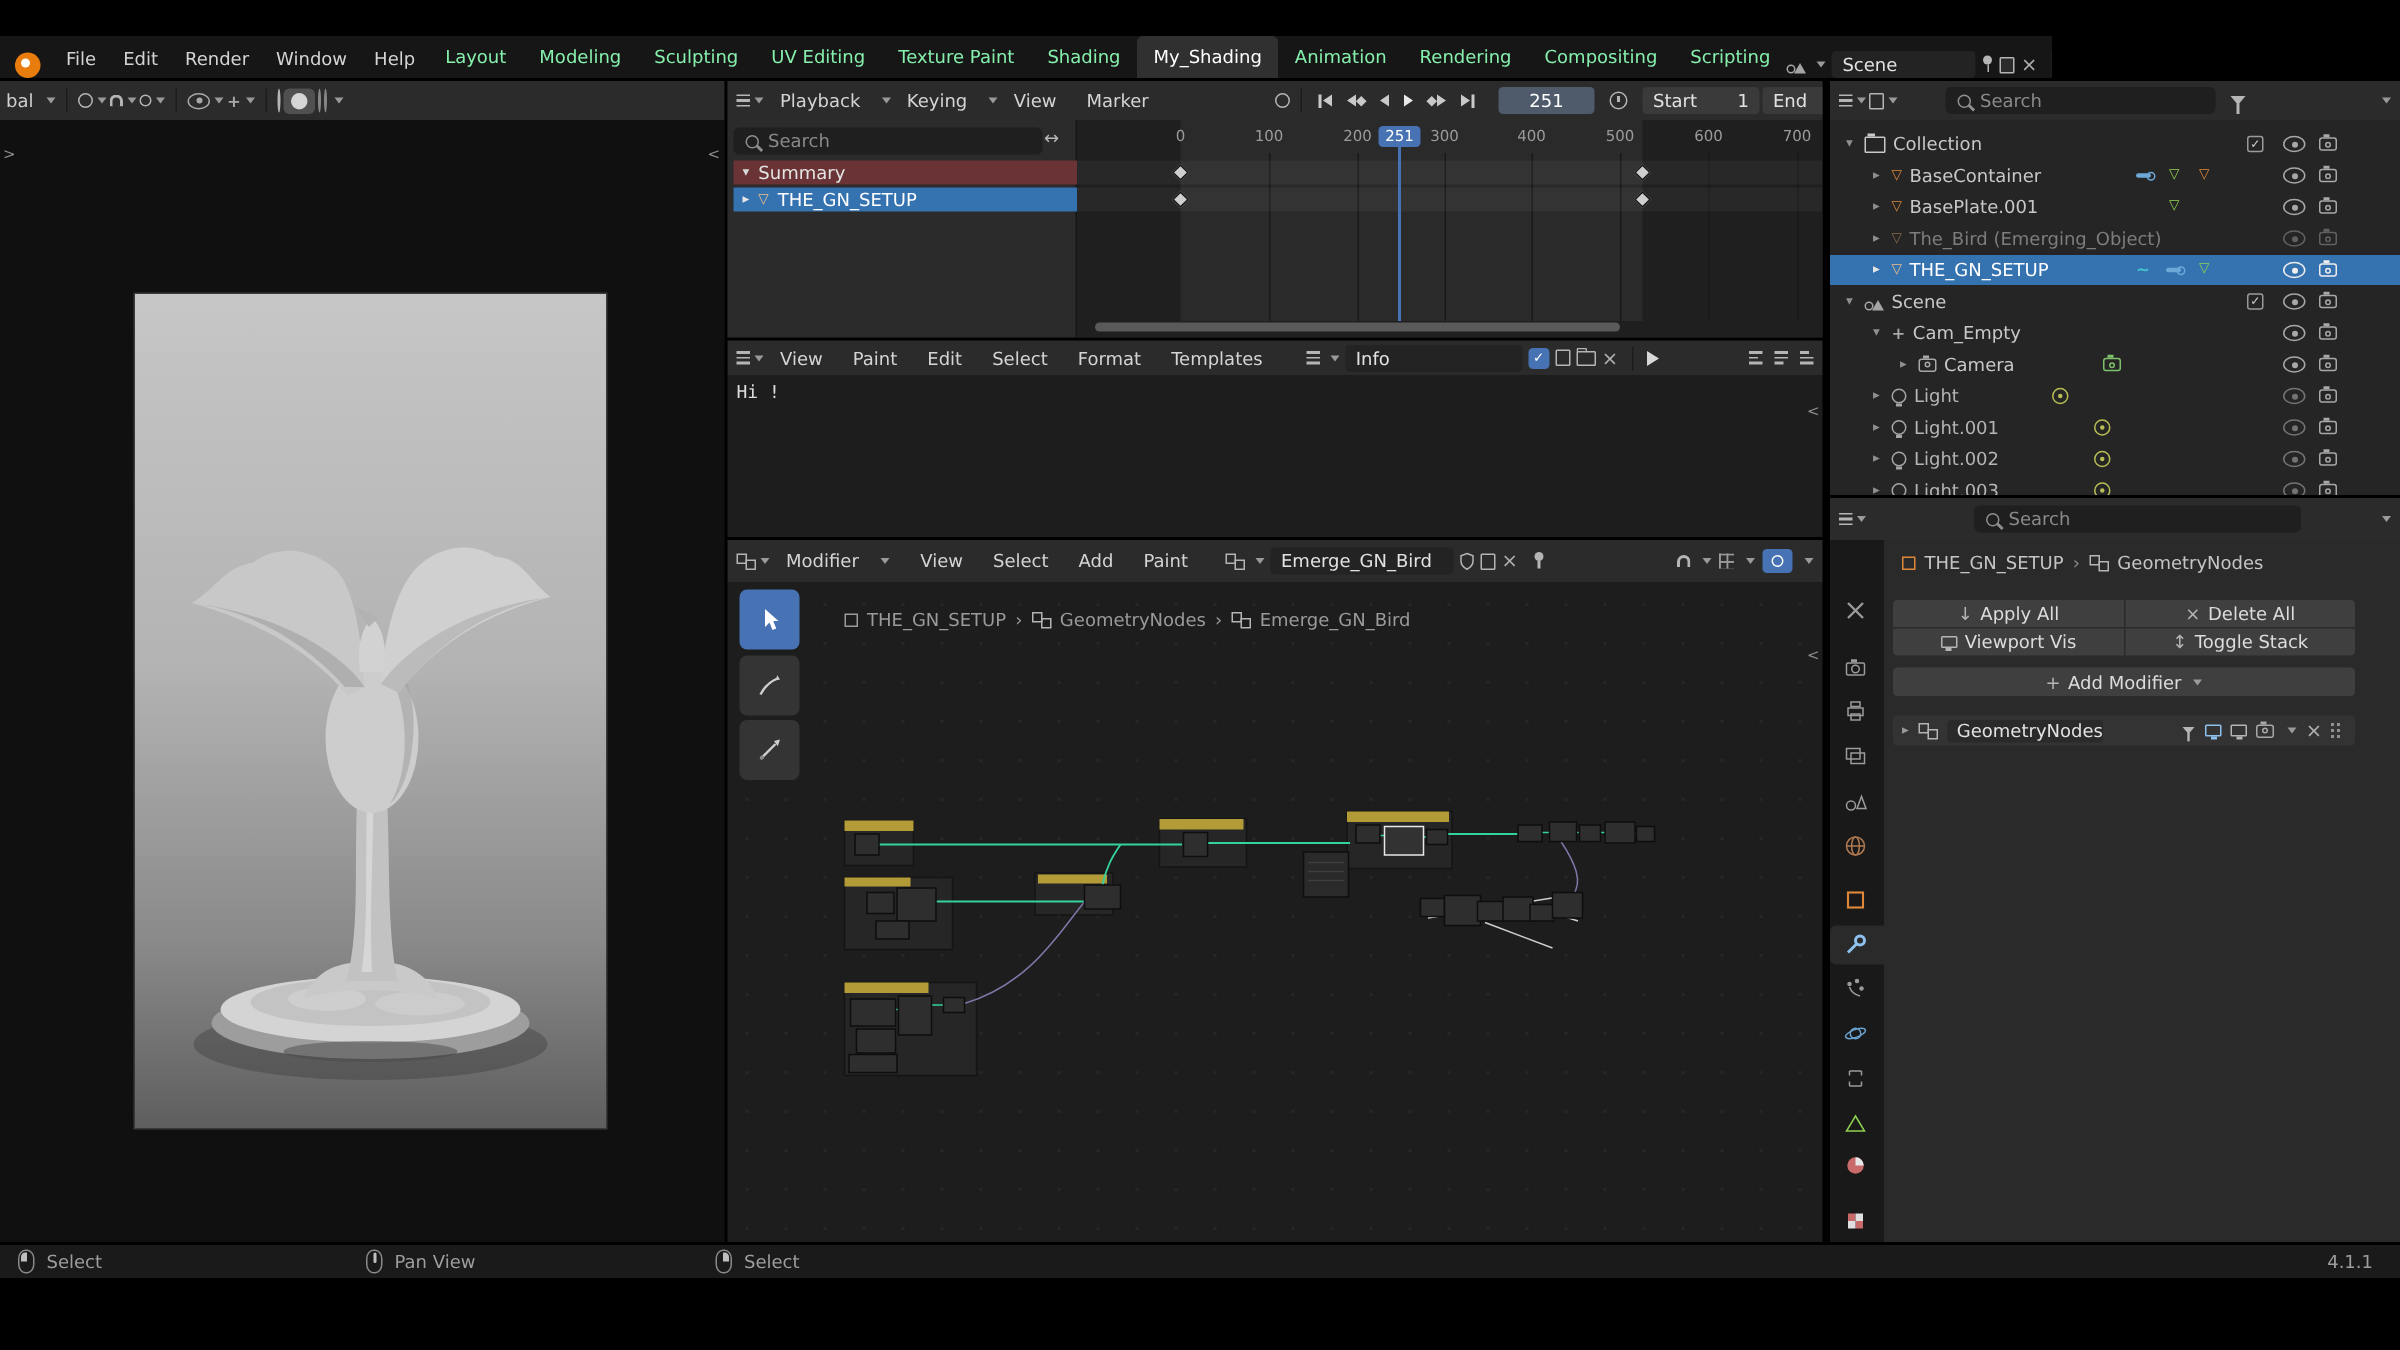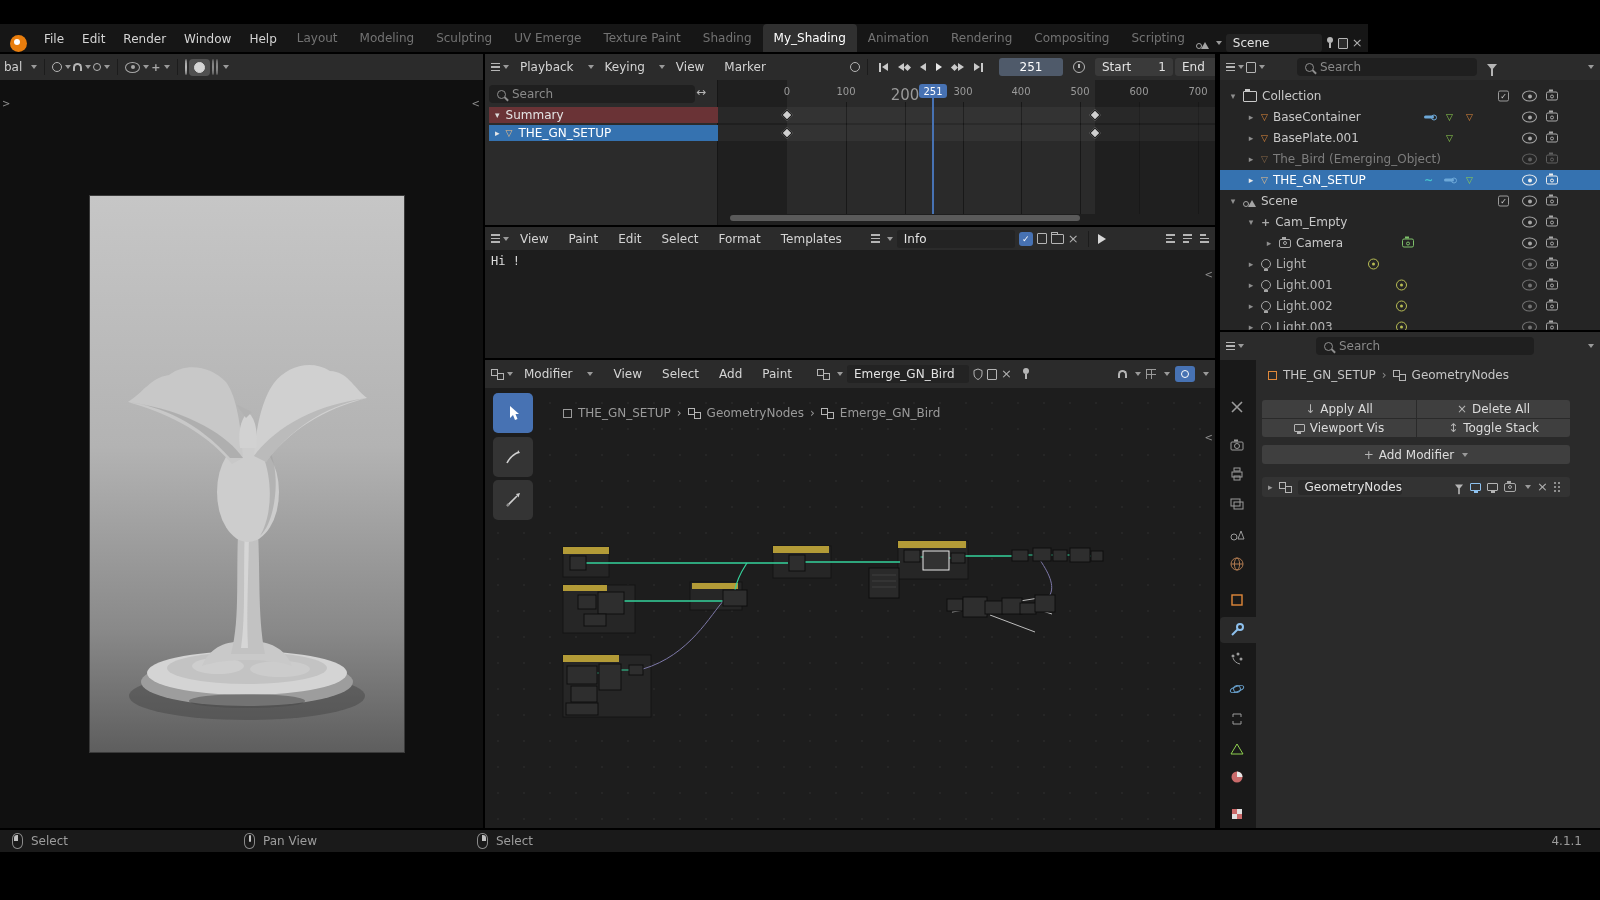--- a/index.html
+++ b/index.html
@@ -12,21 +12,21 @@
   .dd{width:0;height:0;border-left:3.5px solid transparent;border-right:3.5px solid transparent;border-top:4px solid #9a9a9a;display:inline-block;margin-left:3px;flex:none;}
   .field{background:#232323;border-radius:3px;color:#e2e2e2;display:flex;align-items:center;padding:0 7px;height:18px;box-sizing:border-box;}
   .search{background:#1f1f1f;border-radius:4px;display:flex;align-items:center;gap:6px;height:18px;padding:0 8px;color:#8a8a8a;box-sizing:border-box;}
   .mag{width:7px;height:7px;border:1.5px solid #8f8f8f;border-radius:50%;position:relative;flex:none;}
   .mag::after{content:"";position:absolute;width:5px;height:1.5px;background:#8f8f8f;transform:rotate(45deg);right:-4px;bottom:-2px;}
   .sep{width:1px;height:16px;background:#1c1c1c;margin:0 5px;flex:none;}
   
   .topbar{left:0;top:24px;width:1368px;height:28px;background:#161616;display:flex;align-items:flex-end;}
   .blogo{width:17px;height:17px;border-radius:50%;background:#e87d0d;position:relative;margin:0 8px 0 10px;flex:none;}
   .blogo::after{content:"";position:absolute;left:4px;top:4px;width:6px;height:6px;border-radius:50%;background:#fff;}
-  .ws{padding:0 11px;line-height:28px;color:#737373;white-space:nowrap;}
+  .ws{padding:0 11px;line-height:28px;color:#86efac;white-space:nowrap;}
   .ws.active{background:#303030;color:#fff;border-radius:4px 4px 0 0;}
   
   .ix::after{content:"×";color:#b0b0b0;font-size:13px;line-height:1;}
   .ichk{width:11px;height:11px;border:1px solid #9a9a9a;border-radius:2px;display:flex;align-items:center;justify-content:center;color:#d0d0d0;font-size:8px;box-sizing:border-box;}
   .ichk::after{content:"✓";}
   .ieye{width:13px;height:9px;border:1px solid currentColor;border-radius:50%;position:relative;display:inline-block;color:#a8a8a8;}
   .ieye::after{content:"";position:absolute;left:50%;top:50%;width:4px;height:4px;margin:-2px 0 0 -2px;background:currentColor;border-radius:50%;}
   .icam{width:12px;height:9px;border:1px solid currentColor;border-radius:2px;position:relative;display:inline-block;color:#a8a8a8;box-sizing:border-box;}
   .icam::before{content:"";position:absolute;left:2px;top:-3px;width:4px;height:2px;background:currentColor;}
   .icam::after{content:"";position:absolute;left:50%;top:50%;width:4px;height:4px;margin:-2px 0 0 -2px;border:1px solid currentColor;border-radius:50%;box-sizing:border-box;}
@@ -115,21 +115,21 @@
     <span class="blogo"></span>
     <span class="menu">File</span>
     <span class="menu">Edit</span>
     <span class="menu">Render</span>
     <span class="menu">Window</span>
     <span class="menu">Help</span>
     <span style="width:26px;"></span>
     <span class="ws">Layout</span>
     <span class="ws">Modeling</span>
     <span class="ws">Sculpting</span>
-    <span class="ws">UV Emerge</span>
+    <span class="ws">UV Editing</span>
     <span class="ws">Texture Paint</span>
     <span class="ws">Shading</span>
     <span class="ws active">My_Shading</span>
     <span class="ws">Animation</span>
     <span class="ws">Rendering</span>
     <span class="ws">Compositing</span>
     <span class="ws">Scripting</span>
     <span style="margin-left:auto;display:flex;align-items:center;gap:4px;padding-right:8px;">
       <span class="iscene"></span>
       <span class="dd"></span>
@@ -280,21 +280,21 @@
     <div class="abs" style="left:361px;top:48px;width:1px;height:112px;background:#181818;"></div>
     <div class="abs" style="left:420px;top:48px;width:1px;height:112px;background:#181818;"></div>
     <div class="abs" style="left:478px;top:48px;width:1px;height:112px;background:#181818;"></div>
     <div class="abs" style="left:536px;top:48px;width:1px;height:112px;background:#181818;"></div>
     <div class="abs" style="left:595px;top:48px;width:1px;height:112px;background:#181818;"></div>
     <div class="abs" style="left:654px;top:48px;width:1px;height:112px;background:#181818;"></div>
     <div class="abs" style="left:713px;top:48px;width:1px;height:112px;background:#181818;"></div>
 
     <span class="abs" style="left:302px;top:32px;transform:translateX(-50%);font-size:10px;color:#9a9a9a;">0</span>
     <span class="abs" style="left:361px;top:32px;transform:translateX(-50%);font-size:10px;color:#9a9a9a;">100</span>
-    <span class="abs" style="left:420px;top:32px;transform:translateX(-50%);font-size:15px;color:#9a9a9a;">200</span>
+    <span class="abs" style="left:420px;top:32px;transform:translateX(-50%);font-size:10px;color:#9a9a9a;">200</span>
     <span class="abs" style="left:478px;top:32px;transform:translateX(-50%);font-size:10px;color:#9a9a9a;">300</span>
     <span class="abs" style="left:536px;top:32px;transform:translateX(-50%);font-size:10px;color:#9a9a9a;">400</span>
     <span class="abs" style="left:595px;top:32px;transform:translateX(-50%);font-size:10px;color:#9a9a9a;">500</span>
     <span class="abs" style="left:654px;top:32px;transform:translateX(-50%);font-size:10px;color:#9a9a9a;">600</span>
     <span class="abs" style="left:713px;top:32px;transform:translateX(-50%);font-size:10px;color:#9a9a9a;">700</span>
 
     <div class="abs" style="left:233px;top:53px;width:497px;height:16px;background:rgba(255,255,255,0.045);"></div>
     <div class="abs" style="left:233px;top:71px;width:497px;height:16px;background:rgba(255,255,255,0.045);"></div>
 
     <div class="abs" style="left:447px;top:30px;width:2px;height:130px;background:#4772b3;"></div>

